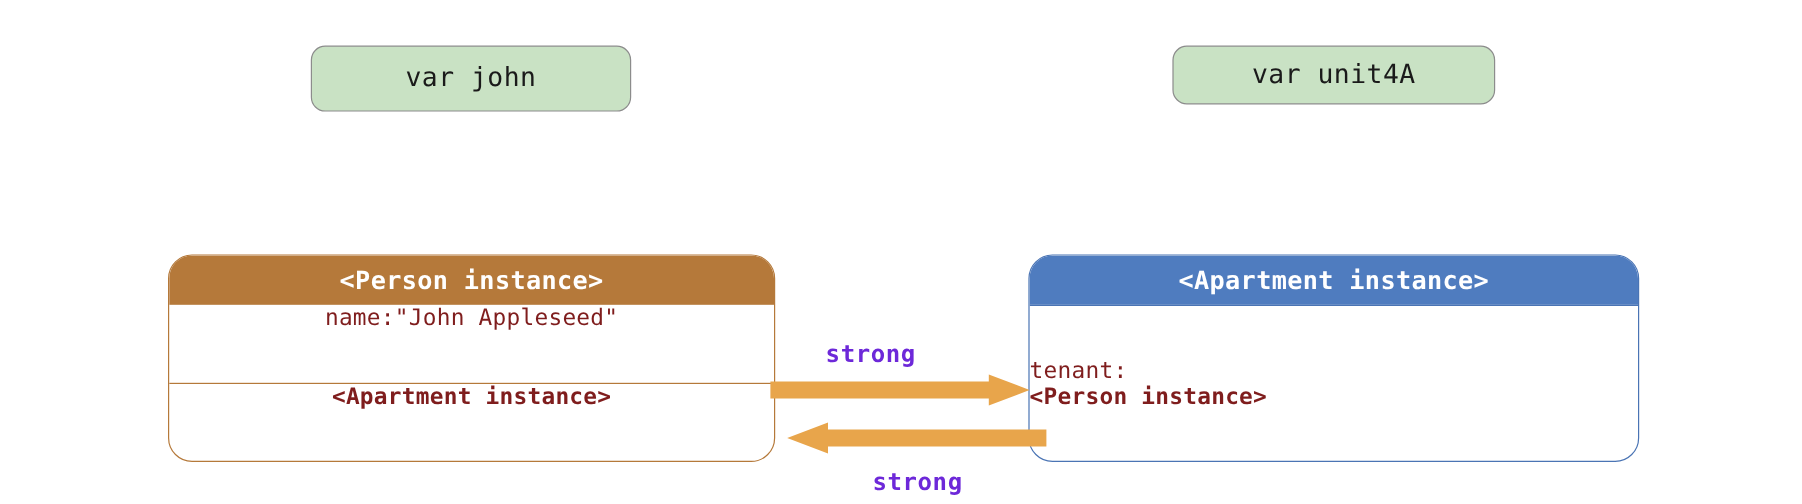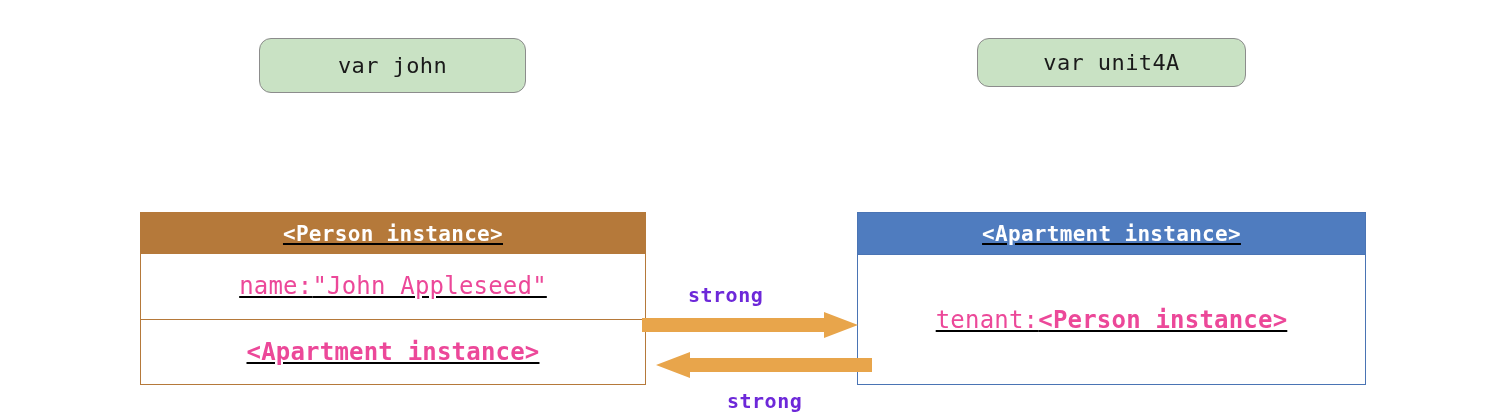--- a/index.html
+++ b/index.html
@@ -38,67 +38,66 @@
     letter-spacing: 0.4px;
   }
   #var-john  { left: 253px; top: 38px; width: 267px; height: 55px; }
   #var-unit4a{ left: 971px; top: 38px; width: 269px; height: 49px; }
 
   
   .inst-box {
     position: absolute;
     box-sizing: border-box;
     background: #ffffff;
-    border-radius: 0;
+    border-radius: 20px;
     overflow: hidden;
     display: flex;
     flex-direction: column;
-    text-decoration: underline;
   }
   .inst-header {
     box-sizing: border-box;
     height: 41px;
     display: flex;
     align-items: center;
     justify-content: center;
     color: #ffffff;
     font-family: "DejaVu Sans Mono", "Liberation Mono", monospace;
     font-weight: bold;
     font-size: 21px;
     letter-spacing: 0.3px;
   }
   .inst-row {
     box-sizing: border-box;
     flex: 1 1 auto;
     display: flex;
-    align-items: center;
+    align-items: flex-start;
     justify-content: center;
     font-family: "DejaVu Sans Mono", "Liberation Mono", monospace;
-    font-size: 24px;
-    color: #ec4899;
+    font-size: 19px;
+    color: #7f1d1d;
     letter-spacing: 0.2px;
     white-space: nowrap;
   }
   .inst-row .val-bold { font-weight: bold; }
 
   
   #person-box {
     left: 134px; top: 212px; width: 506px; height: 173px;
     border: 1.8px solid #b5793a;
   }
   #person-box .inst-header { background: #b5793a; }
   #person-box .row-divider { border-top: 1.6px solid #b5793a; }
 
   
   #apartment-box {
     left: 851px; top: 212px; width: 509px; height: 173px;
     border: 1.8px solid #4a74b4;
   }
   #apartment-box .inst-header { background: #4f7cbf; }
-  #apartment-box .row-divider { border-top: 1.6px solid #4a74b4; }
+  #apartment-box .row-divider { border-top: 1.6px solid #4a74b4; flex-direction: column; }
 
   
   .arrow-svg {
     position: absolute;
     overflow: visible;
   }
   #arrow-strong-right { left: 636px; top: 312px; width: 216px; height: 26px; }
   #arrow-strong-left  { left: 650px; top: 352px; width: 216px; height: 26px; }
 
   .arrow-label {

